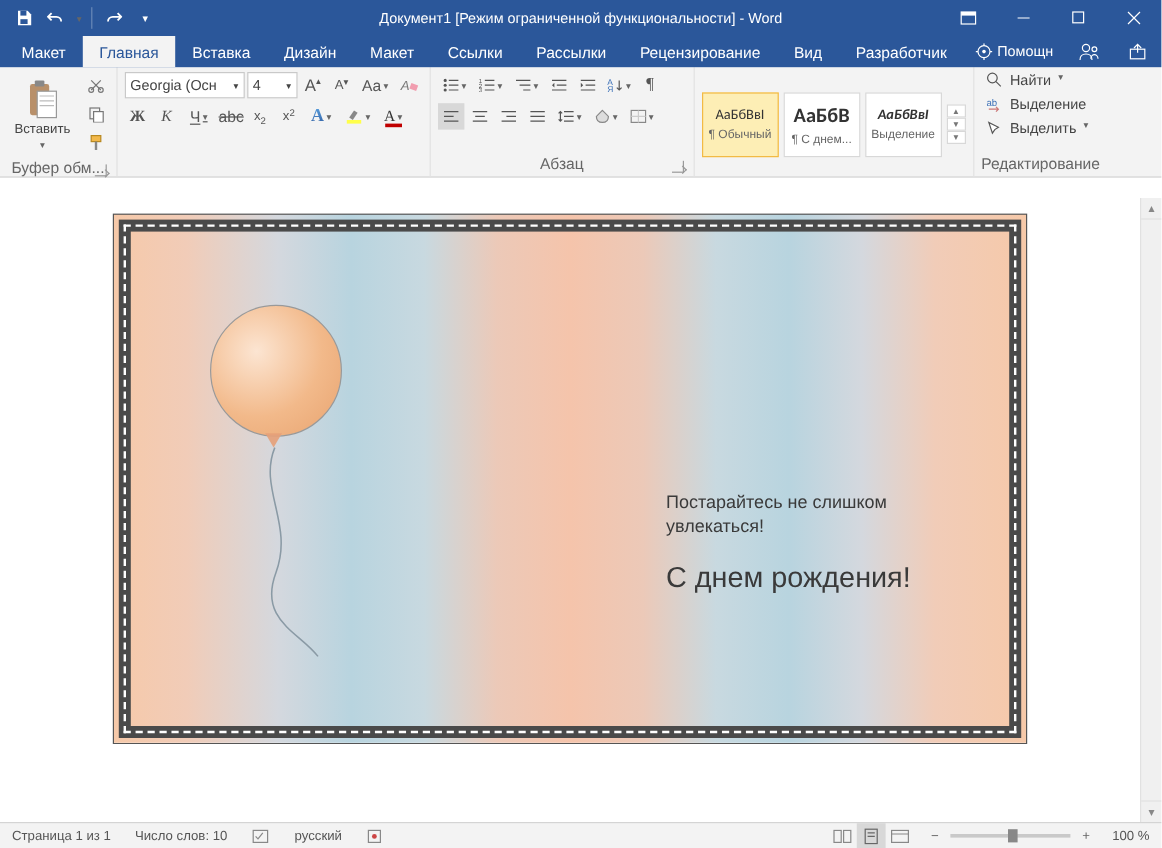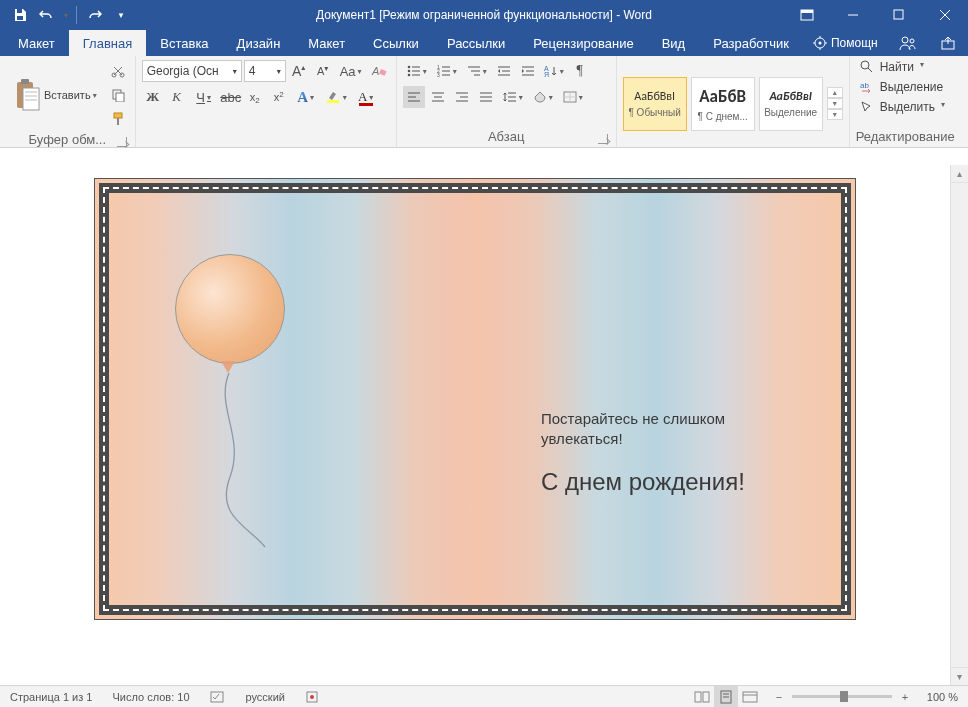--- a/index.html
+++ b/index.html
@@ -25,21 +25,21 @@
 .tabsbar .ricon { width: 40px; display:flex; align-items:center; justify-content:center; color:#fff; }
 
 
 .ribbon { height: 92px; background: #f3f3f3; border-bottom: 1px solid #d4d4d4; display: flex; }
 .group { border-right: 1px solid #e1e1e1; display: flex; flex-direction: column; justify-content: space-between; padding: 4px 6px 0 6px; }
 .group-body { display: flex; gap: 4px; flex: 1; align-items: center; }
 .group-label { font-size: 13px; color: #666; text-align: center; padding: 2px 0 3px 0; position: relative; }
 .group-label .launcher { position: absolute; right: 2px; bottom: 3px; width: 10px; height: 10px; border: 1px solid #999; border-left: none; border-top: none; }
 .group-label .launcher::after { content:''; position:absolute; right:-1px; bottom:-1px; width:4px; height:4px; border-right:1px solid #999; border-bottom:1px solid #999; transform: rotate(-45deg) translate(1px,1px);}
 
-.bigbtn { display: flex; flex-direction: row; align-items: center; justify-content: center; padding: 2px 6px; gap: 2px; }
+.bigbtn { display: flex; flex-direction: column; align-items: center; justify-content: center; padding: 2px 6px; gap: 2px; }
 .bigbtn .lbl { font-size: 11px; color: #444; }
 .smbtn { width: 22px; height: 22px; display: flex; align-items: center; justify-content: center; color: #555; font-size: 13px; }
 .col { display: flex; flex-direction: column; gap: 2px; justify-content: center; }
 .row { display: flex; gap: 2px; align-items: center; }
 
 .fontname { width: 100px; height: 22px; border: 1px solid #c9c9c9; background:#fff; font-size: 12px; padding: 0 4px; display:flex; align-items:center; justify-content:space-between; color:#444;}
 .fontsize { width: 42px; height: 22px; border: 1px solid #c9c9c9; background:#fff; font-size: 12px; padding: 0 4px; display:flex; align-items:center; justify-content:space-between; color:#444;}
 .dd::after { content: "▾"; font-size: 8px; color: #666; margin-left: 2px; }
 
 .bold { font-weight: bold; font-family: Georgia, serif; }
@@ -70,21 +70,21 @@
   position: relative; box-shadow: 0 0 0 1px #555; }
 .page .dashed { position:absolute; inset:4px; border: 10px solid #4a4a4a; }
 .page .dashed::before { content:''; position:absolute; inset:-6px; border: 2px dashed #fff; }
 
 .balloon { position:absolute; left:80px; top:75px; width:110px; height:110px; border-radius:50%;
   background: radial-gradient(circle at 35% 35%, #fce5d2 0%, #f2b98a 55%, #e8a36f 100%);
   border: 1px solid #999; }
 .knot { position:absolute; left:126px; top:182px; width:0; height:0; border-left:7px solid transparent; border-right:7px solid transparent; border-top:12px solid rgba(230,160,120,0.9); }
 .string { position:absolute; left:80px; top:188px; width:100px; height:190px; }
 
-.cardtext { position:absolute; right:64px; top:230px; width: 250px; font-family: Georgia, serif; color:#3a3a3a; }
+.cardtext { position:absolute; right:50px; top:230px; width: 250px; font-family: Georgia, serif; color:#3a3a3a; }
 .cardtext .line1 { font-size: 15px; line-height:1.35; }
 .cardtext .line2 { font-size: 24px; margin-top: 18px; }
 
 
 .statusbar { position:absolute; bottom:0; left:0; right:0; height:22px; background:#f3f3f3; border-top:1px solid #d4d4d4; display:flex; align-items:center; font-size:11px; color:#555; }
 .statusbar .cell { padding: 0 10px; display:flex; align-items:center; gap:6px; height:100%;}
 .statusbar .spacer { flex:1; }
 .statusbar .viewbtn { width:24px; height:100%; display:flex; align-items:center; justify-content:center; color:#777; }
 .statusbar .viewbtn.active { background:#d8d8d8; }
 .zoom { display:flex; align-items:center; gap:6px; padding:0 10px;}

